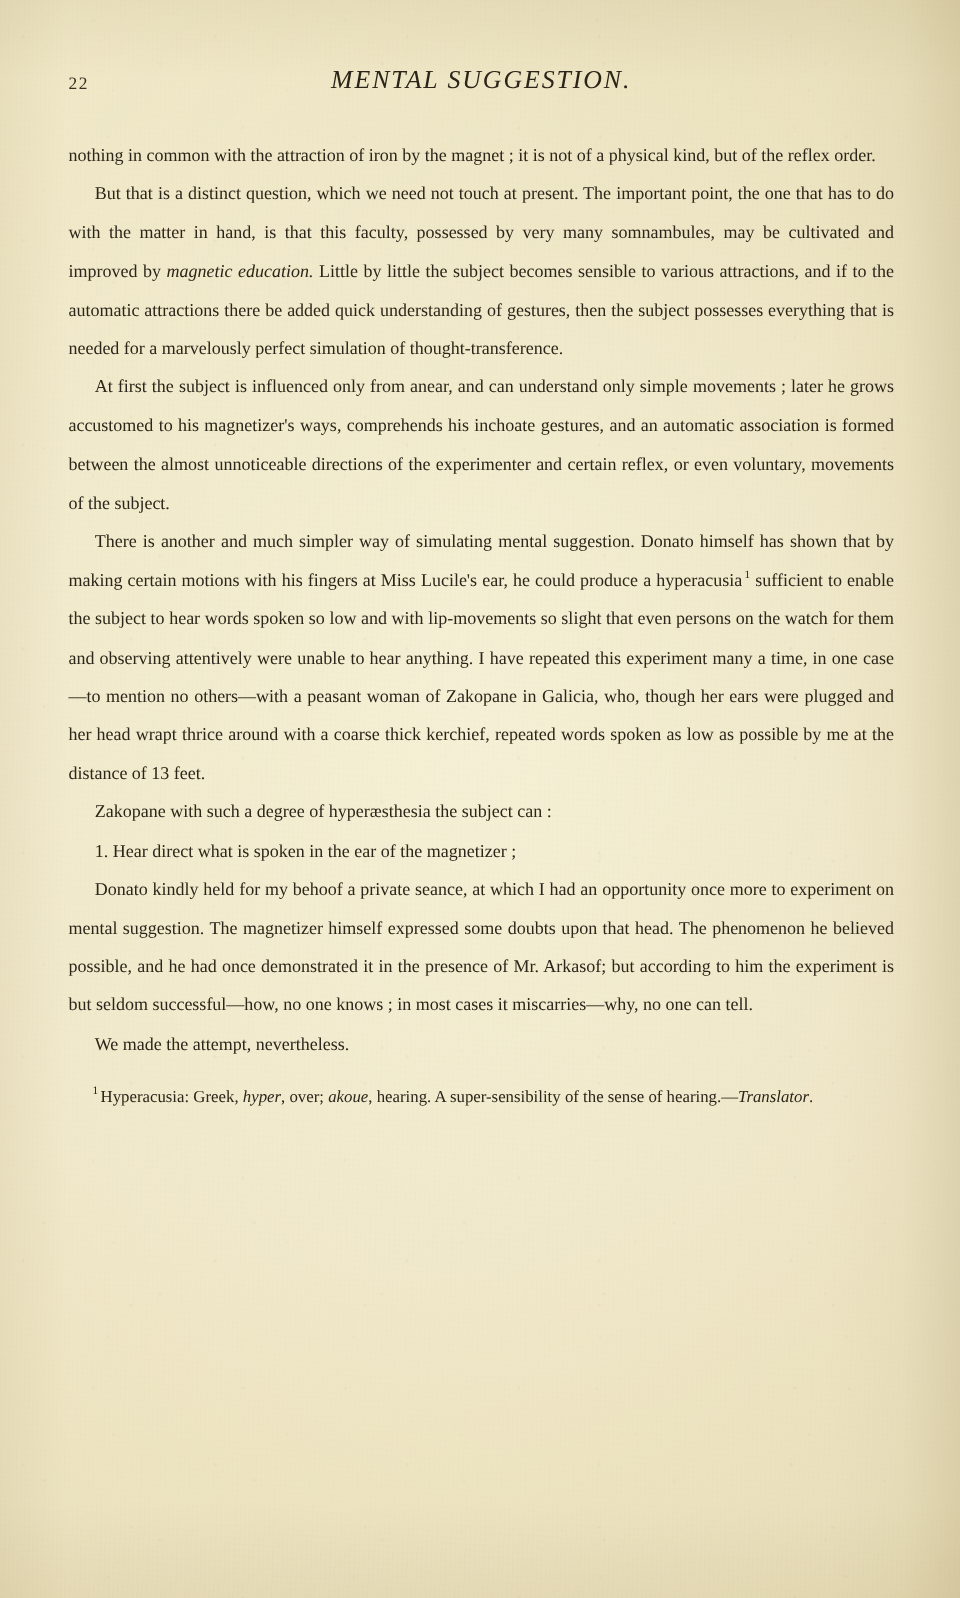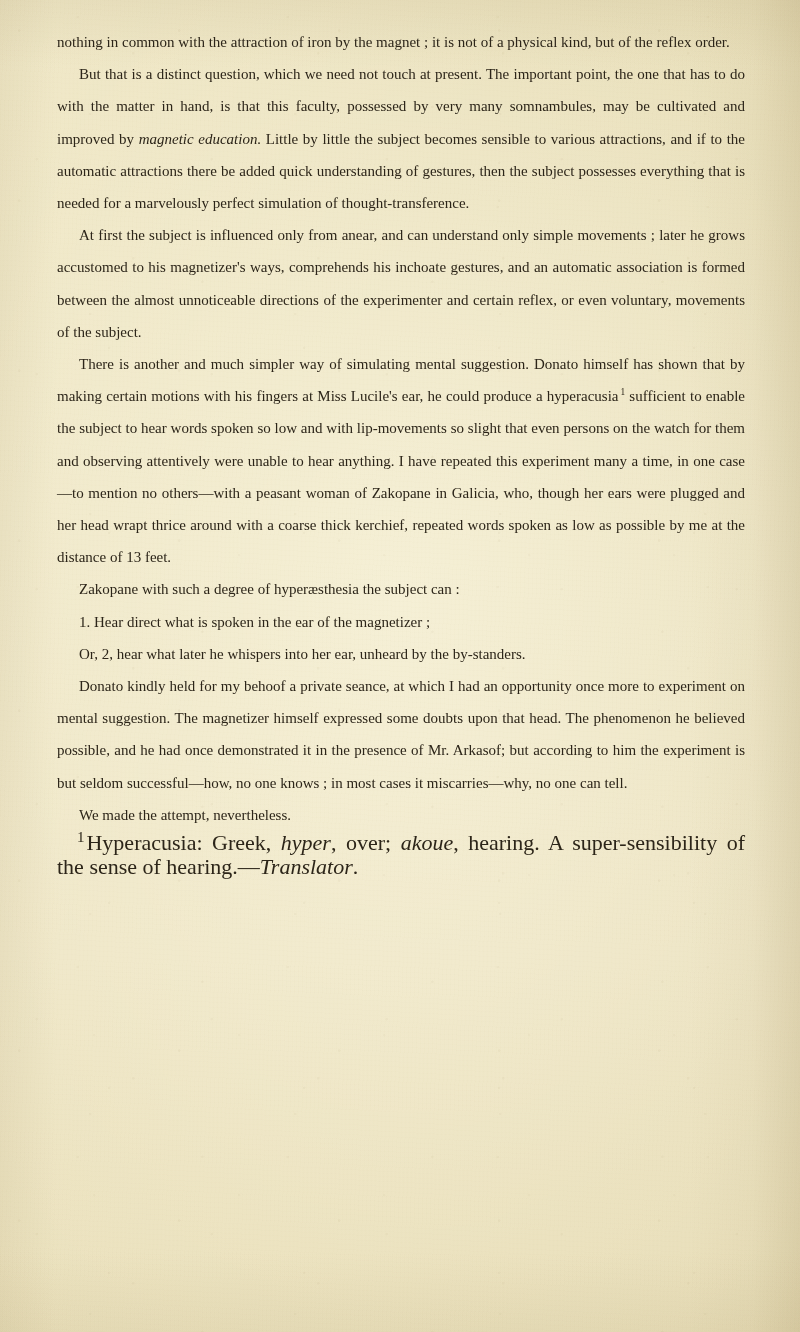--- a/index.html
+++ b/index.html
@@ -111,22 +111,22 @@
 
   sup.fnmark {
     font-size: 0.62em;
     vertical-align: super;
     line-height: 0;
     padding-left: 2px;
   }
 
   
   .footnote {
-    margin-top: 0;
-    font-size: 22px;
+    margin-top: 16px;
+    font-size: 14px;
     line-height: 23.5px;
     text-align: justify;
     color: #2c2519;
   }
   .footnote p { margin: 0; text-indent: 20px; }
   .footnote sup {
     font-size: 0.68em;
     vertical-align: super;
     line-height: 0;
     padding-right: 2px;
@@ -136,29 +136,32 @@
 </head>
 <body>
 
 <div class="page">
   <div class="grain"></div>
   <div class="grain2"></div>
   <div class="edge-shade"></div>
 
   <div class="content">
 
+    <div class="header">
+      <div class="folio">22</div>
+      <div class="running-head">MENTAL SUGGESTION.</div>
+    </div>
 
     <div class="body-text">
         <p class="noindent"><span>nothing in common with the attraction of iron by the magnet ; it is not of a physical kind, but of the reflex order.</span></p>
         <p><span>But that is a distinct question, which we need not touch at present. The important point, the one that has to do with the matter in hand, is that this faculty, possessed by very many somnambules, may be cultivated and improved by </span><i>magnetic education.</i><span> Little by little the subject becomes sensible to various attractions, and if to the automatic attractions there be added quick understanding of gestures, then the subject possesses everything that is needed for a marvelously perfect simulation of thought-transference.</span></p>
         <p><span>At first the subject is influenced only from anear, and can understand only simple movements ; later he grows accustomed to his magnetizer's ways, comprehends his inchoate gestures, and an automatic association is formed between the almost unnoticeable directions of the experimenter and certain reflex, or even voluntary, movements of the subject.</span></p>
         <p><span>There is another and much simpler way of simulating mental suggestion. Donato himself has shown that by making certain motions with his fingers at Miss Lucile's ear, he could produce a hyperacusia</span><sup class="fnmark">1</sup><span> sufficient to enable the subject to hear words spoken so low and with lip-movements so slight that even persons on the watch for them and observing attentively were unable to hear anything. I have repeated this experiment many a time, in one case—to mention no others—with a peasant woman of Zakopane in Galicia, who, though her ears were plugged and her head wrapt thrice around with a coarse thick kerchief, repeated words spoken as low as possible by me at the distance of 13 feet.</span></p>
         <p><span>Zakopane with such a degree of hyperæsthesia the subject can :</span></p>
         <p><span>1. Hear direct what is spoken in the ear of the magnetizer ;</span></p>
-        <p><span>Or, 2, hear what later he whispers into her ear, unheard by the by-standers.</span></p>
         <p><span>Donato kindly held for my behoof a private seance, at which I had an opportunity once more to experiment on mental suggestion. The magnetizer himself expressed some doubts upon that head. The phenomenon he believed possible, and he had once demonstrated it in the presence of Mr. Arkasof; but according to him the experiment is but seldom successful—how, no one knows ; in most cases it miscarries—why, no one can tell.</span></p>
         <p><span>We made the attempt, nevertheless.</span></p>
       </div>
 
     <div class="footnote">
         <p><sup>1</sup><span>Hyperacusia: Greek, </span><i>hyper</i><span>, over; </span><i>akoue</i><span>, hearing. A super-sensibility of the sense of hearing.—</span><i>Translator</i><span>.</span></p>
       </div>
 
   </div>
 </div>

